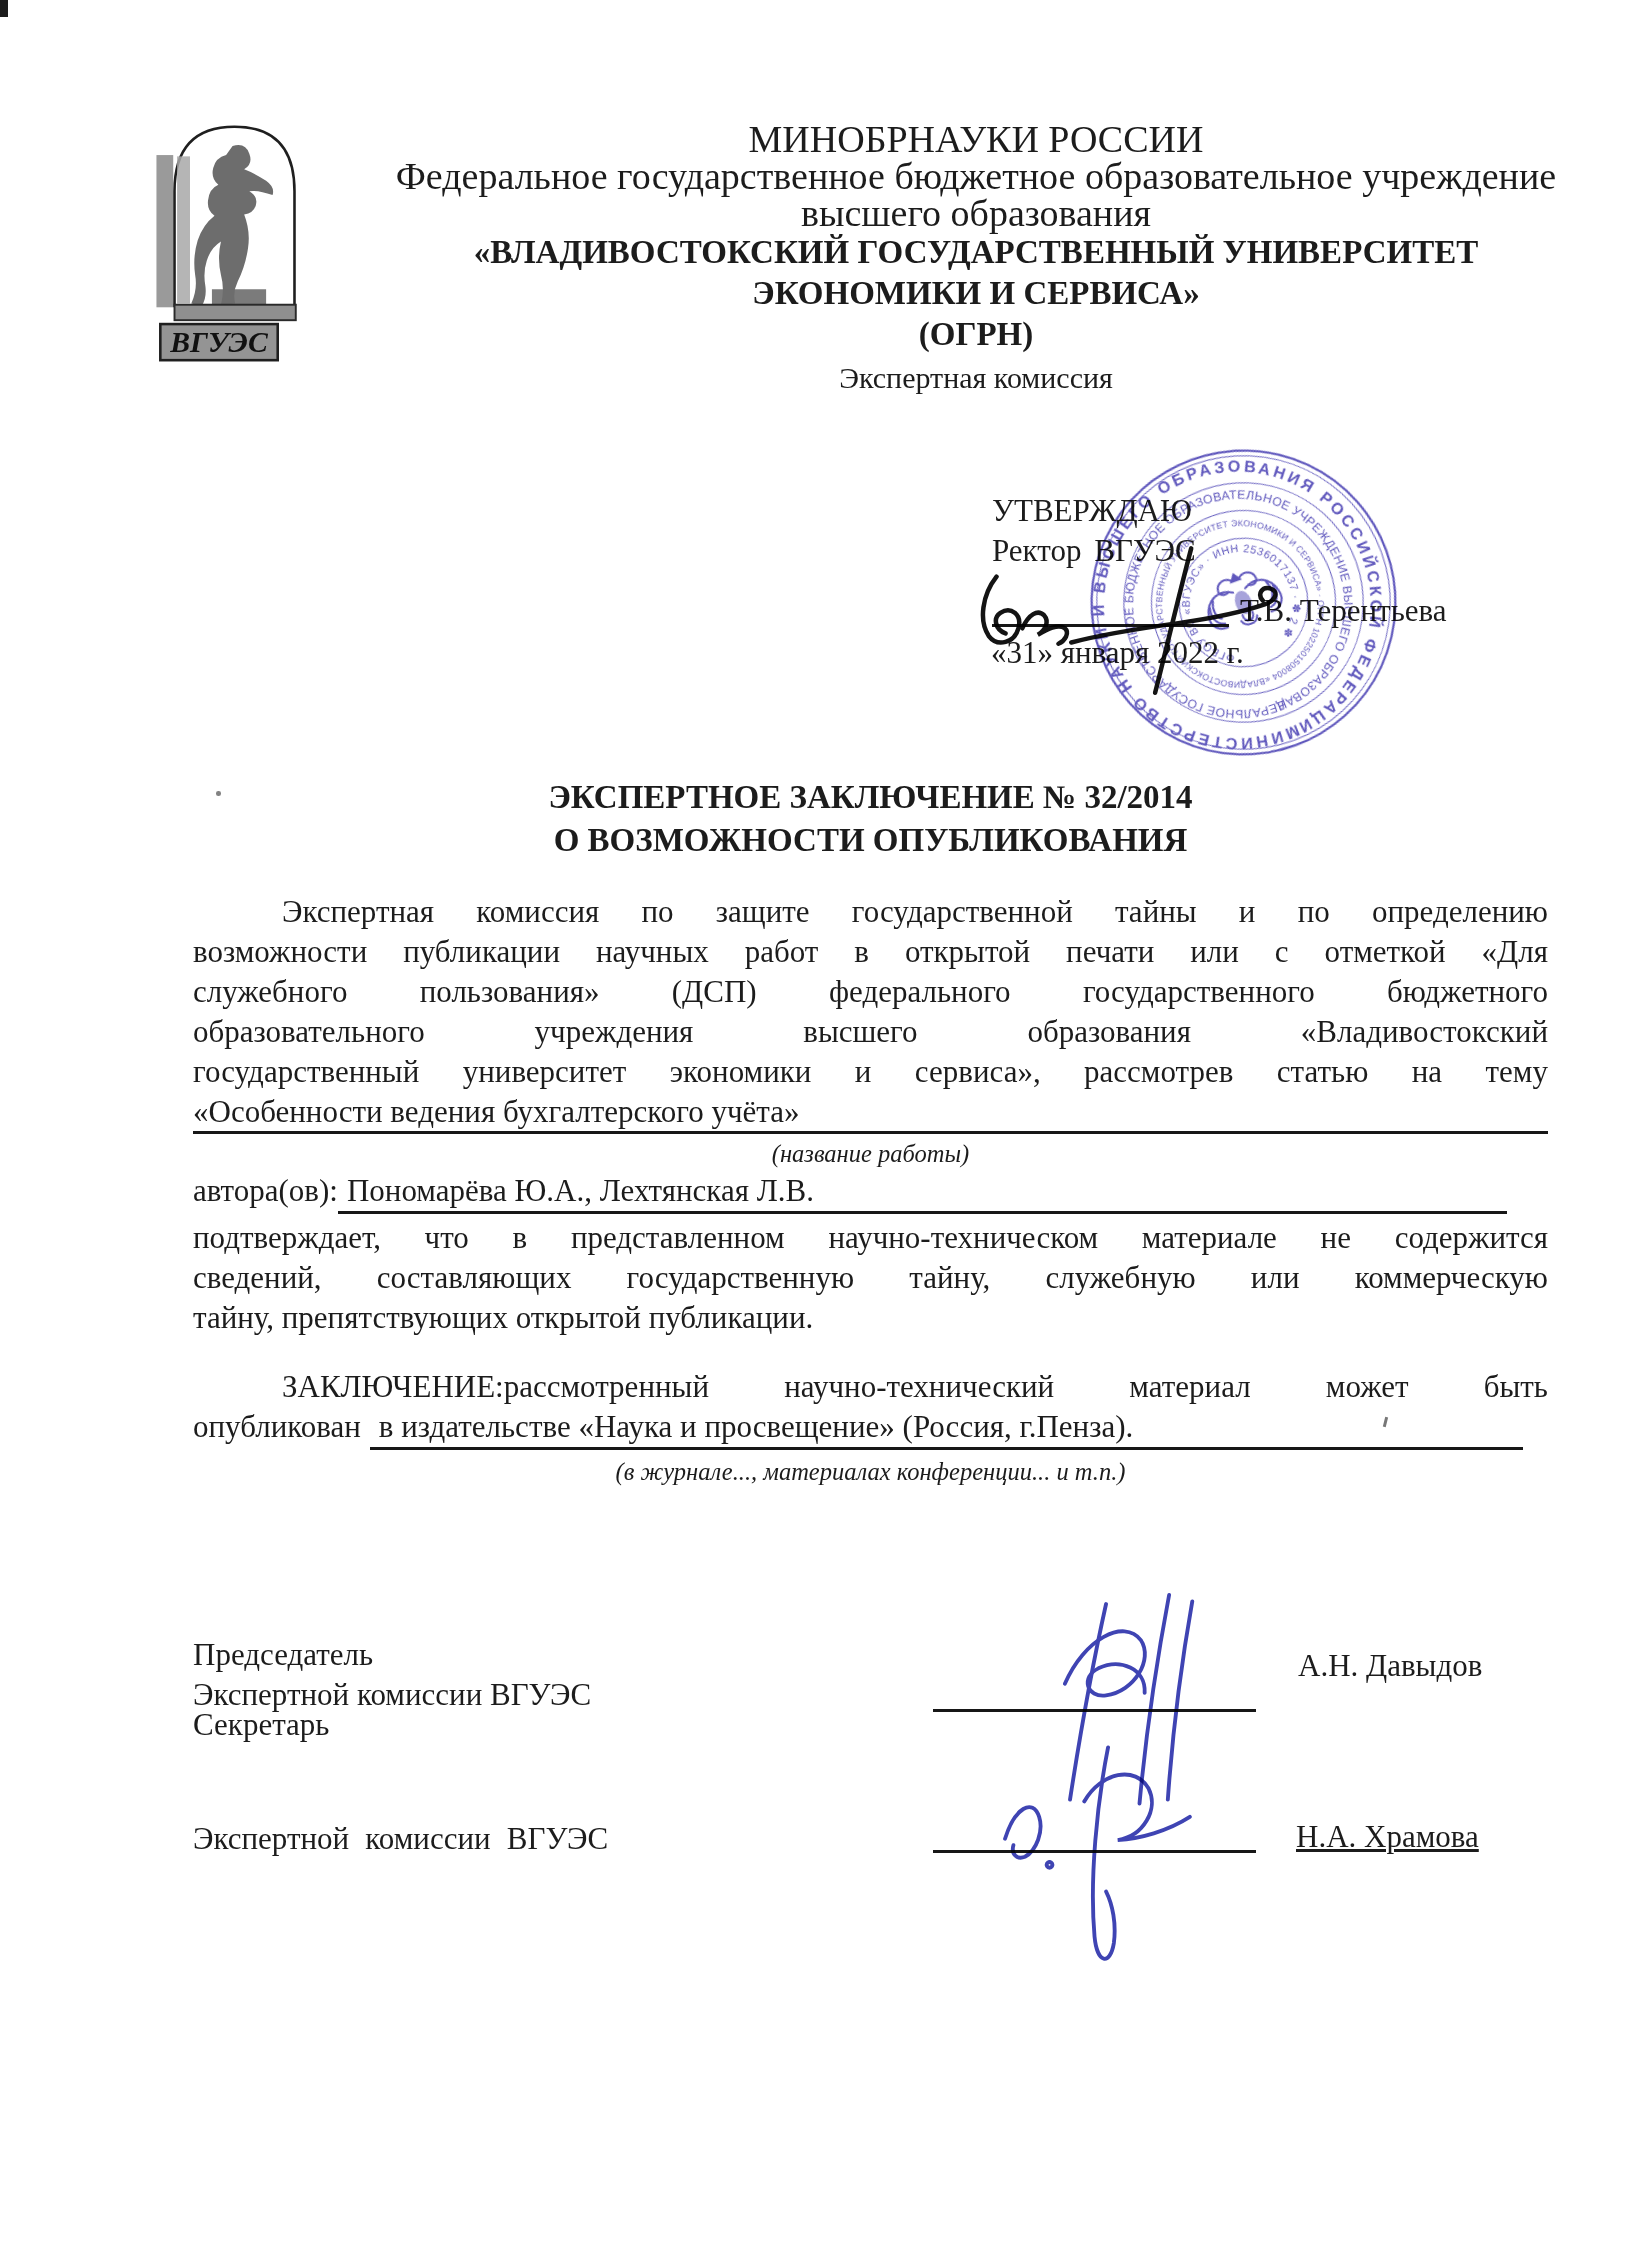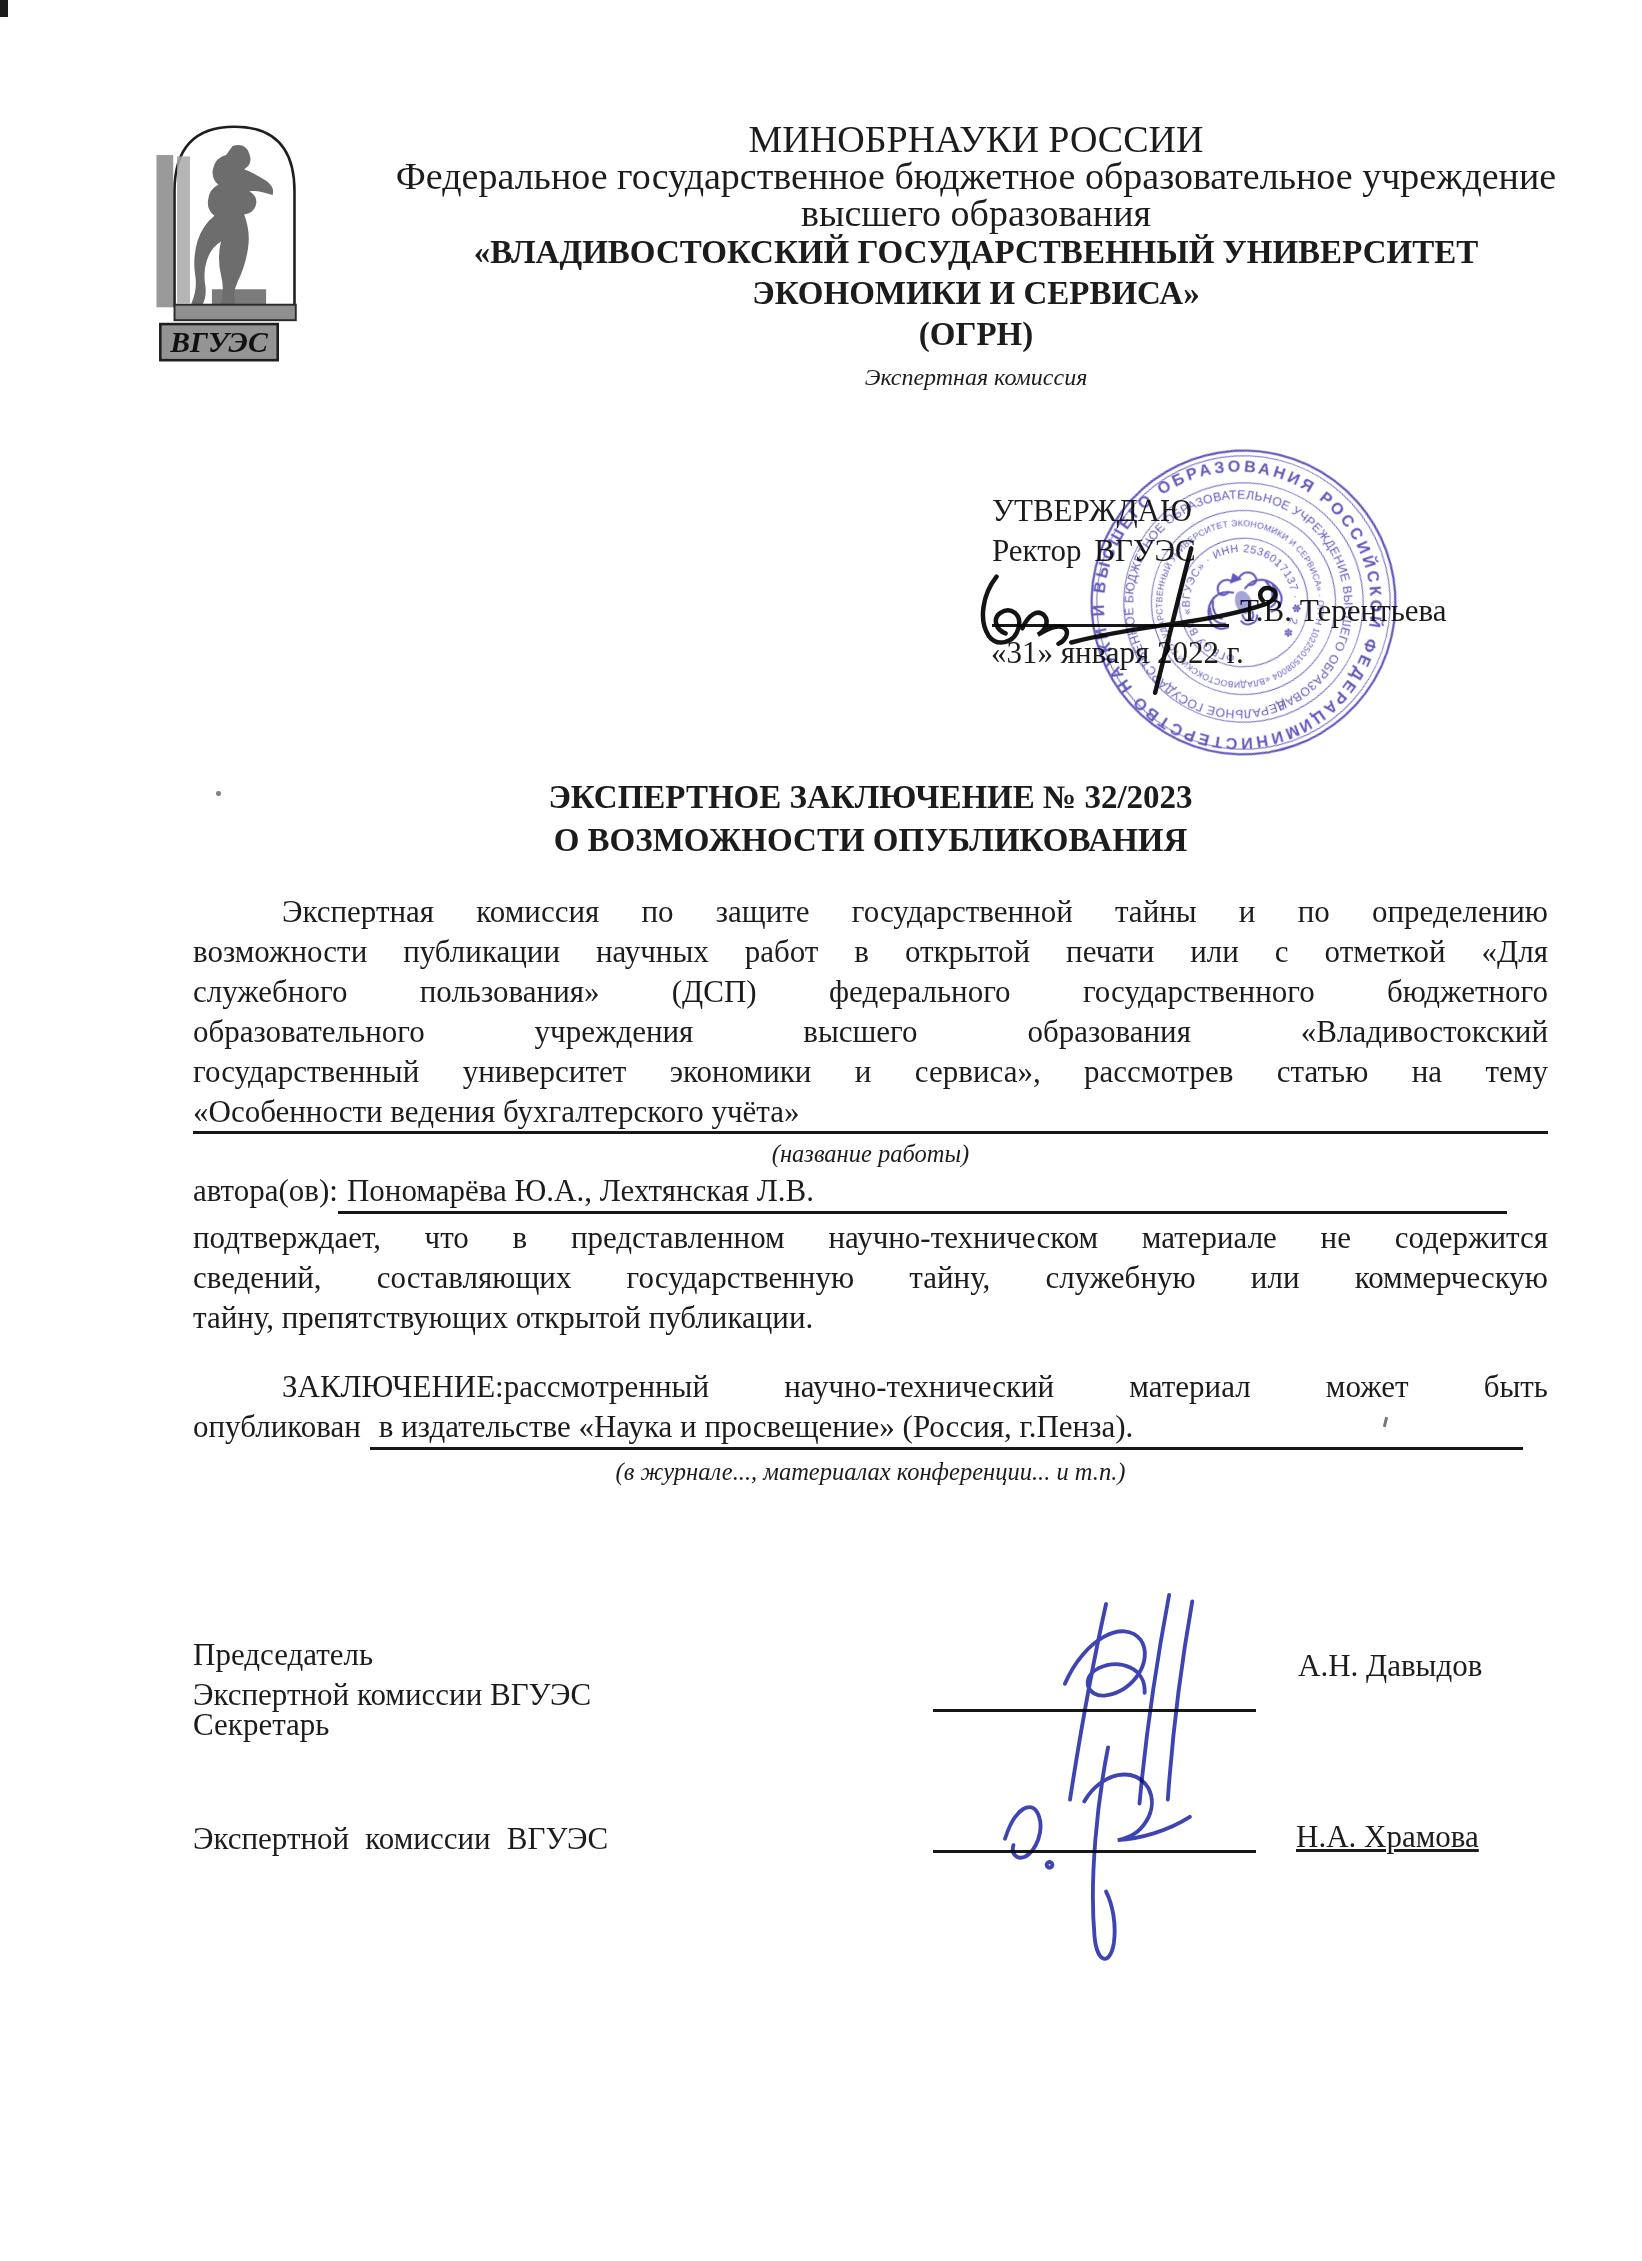--- a/index.html
+++ b/index.html
@@ -3,21 +3,21 @@
 <meta charset="utf-8">
 <style>
   html,body{margin:0;padding:0;background:#ffffff;}
   .page{position:relative;width:1643px;height:2261px;background:#ffffff;
         font-family:"Liberation Serif",serif;color:#1c1c1c;overflow:hidden;}
   .abs{position:absolute;}
   
   .header{left:335px;top:121px;width:1282px;text-align:center;}
   .h-reg{font-size:38px;line-height:37px;}
   .h-bold{font-size:33px;line-height:41px;font-weight:bold;}
-  .h-italic{font-size:24px;line-height:39px;font-style:italic;margin-top:2.6px;}
+  .h-italic{font-size:30px;line-height:39px;margin-top:2.6px;}
   
   .col{left:193px;width:1355px;}
   .bline{font-size:31px;line-height:40px;height:40px;text-align:justify;text-align-last:justify;}
   .bline-last{font-size:31px;line-height:40px;height:40px;}
   .indent{padding-left:89px;}
   .ruled{border-bottom:3.2px solid #171717;height:39px;}
   .caption{font-size:24.5px;line-height:33px;height:33px;text-align:center;font-style:italic;}
   .flexline{display:flex;align-items:baseline;font-size:31px;line-height:39px;}
   .ul-fill{flex:1;border-bottom:3.2px solid #171717;padding-left:9px;padding-bottom:1.3px;white-space:nowrap;}
   .txt48{font-size:31px;line-height:40px;}
@@ -113,21 +113,21 @@
       <path d="M10,-26 C31,-39 53,-28 58,-4 C62,12 50,23 36,22"></path>
       <path d="M52,-16 C56,0 50,13 38,15"></path>
       <path d="M44,-24 C50,-12 48,2 40,6"></path>
       <ellipse cx="0" cy="-6" rx="11" ry="17" fill="currentColor" opacity=".55"></ellipse>
       <path d="M-8,12 C-10,27 10,27 8,12"></path>
       <path d="M-13,20 C-10,32 10,32 13,20"></path>
     </g>
   </svg>
 
   <div class="abs col" style="top:776px;text-align:center;font-weight:bold;font-size:33px;line-height:43px;">
-    <div>ЭКСПЕРТНОЕ ЗАКЛЮЧЕНИЕ № 32/2023</div>
+    <div>ЭКСПЕРТНОЕ ЗАКЛЮЧЕНИЕ № 32/2014</div>
     <div>О ВОЗМОЖНОСТИ ОПУБЛИКОВАНИЯ</div>
   </div>
 
   <div class="abs col" style="top:892px;">
     <div class="bline indent">Экспертная комиссия по защите государственной тайны и по определению</div>
     <div class="bline">возможности публикации научных работ в открытой печати или с отметкой «Для</div>
     <div class="bline">служебного пользования» (ДСП) федерального государственного бюджетного</div>
     <div class="bline">образовательного учреждения высшего образования «Владивостокский</div>
     <div class="bline">государственный университет экономики и сервиса», рассмотрев статью на тему</div>
     <div class="bline-last ruled">«Особенности ведения бухгалтерского учёта»</div>

